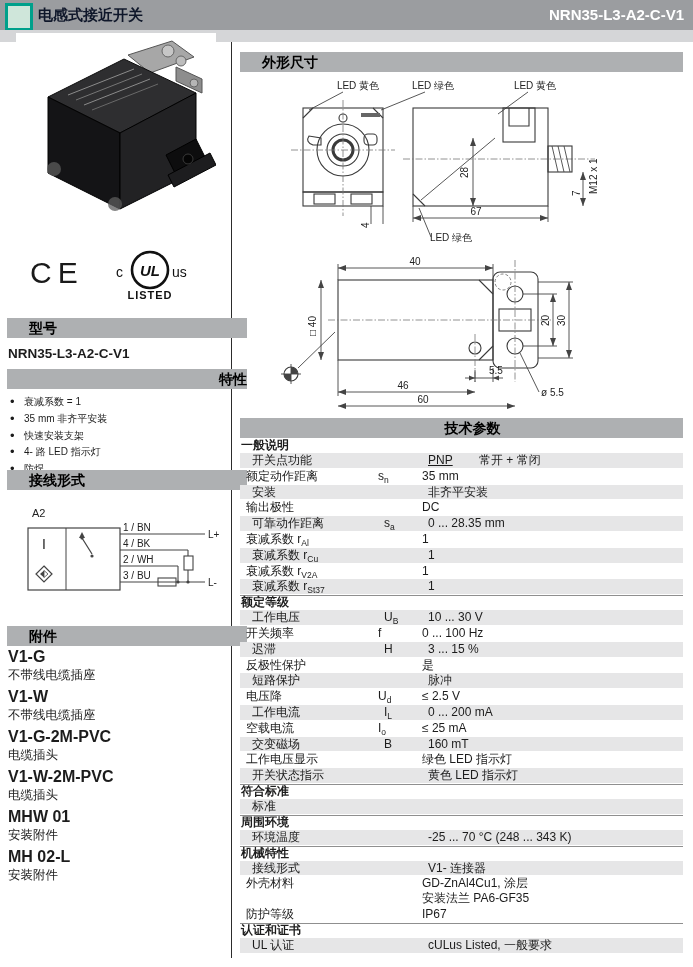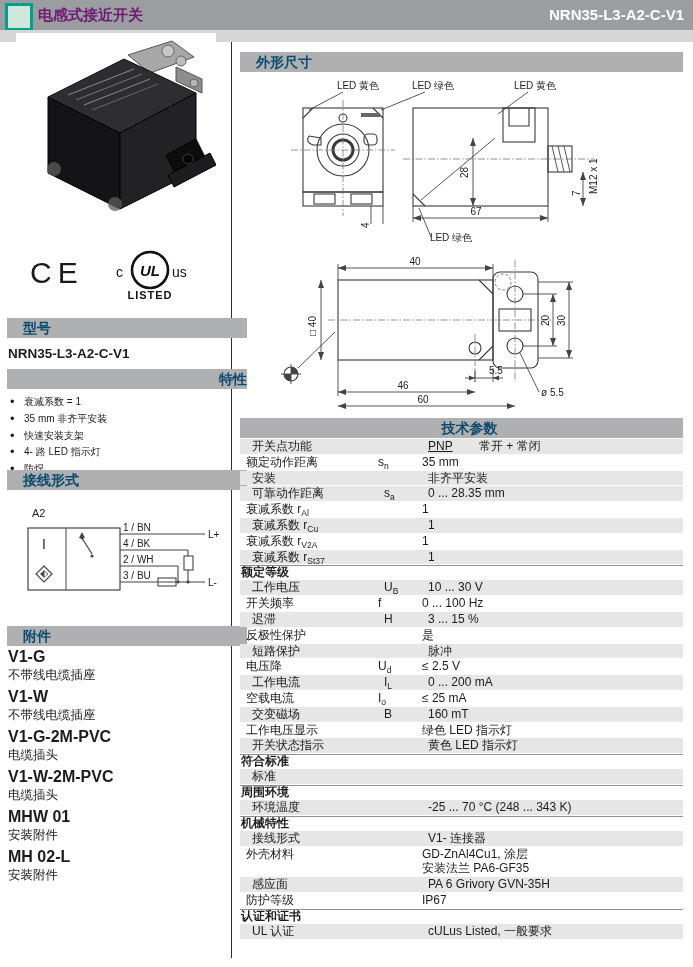--- a/index.html
+++ b/index.html
@@ -3,28 +3,28 @@
 <meta charset="utf-8">
 <style>
   html,body{margin:0;padding:0;background:#fff;}
   body{font-family:"Liberation Sans","DejaVu Sans",sans-serif;color:#1c1c1c;}
   #page{position:relative;width:693px;height:967px;background:#fff;overflow:hidden;}
 
   
   .topbar{position:absolute;left:0;top:0;width:693px;height:30px;background:#9b9da0;}
   .topstrip{position:absolute;left:0;top:30px;width:693px;height:12px;background:#d5d6d8;}
   .logo-square{position:absolute;left:5px;top:3px;width:22px;height:22px;background:#cfe6da;border:3px solid #00a08b;box-sizing:content-box;}
-  .title-left{position:absolute;left:38px;top:6px;font-size:15px;font-weight:bold;color:#701a75;}
+  .title-left{position:absolute;left:38px;top:6px;font-size:15px;font-weight:bold;color:#0f172a;}
   .title-right{position:absolute;right:9px;top:6px;font-size:15px;font-weight:bold;color:#fff;}
 
   
   .divider{position:absolute;left:231px;top:42px;width:1px;height:916px;background:#2c2c2c;}
 
   
-  .bar{position:absolute;background:#aeb0b2;height:20px;line-height:20px;font-size:14px;font-weight:bold;color:#0c4a6e;padding-left:16px;box-sizing:border-box;}
+  .bar{position:absolute;background:#aeb0b2;height:20px;line-height:20px;font-size:14px;font-weight:bold;color:#000000;padding-left:22px;box-sizing:border-box;}
   .bar-left{left:7px;width:240px;}
   .bar-right{left:240px;width:443px;}
 
   
   .photo-box{position:absolute;left:16px;top:33px;width:200px;height:208px;background:#fff;}
   .cert-row{position:absolute;left:24px;top:246px;width:190px;height:56px;}
   .ce-mark{position:absolute;left:6px;top:10px;font-size:30px;letter-spacing:6px;color:#1a1a1a;font-weight:normal;}
   .ul-mark{position:absolute;left:78px;top:0;}
 
   .model-value{position:absolute;left:8px;top:346px;font-size:13.5px;font-weight:bold;}
@@ -303,34 +303,40 @@
       <polygon points="272,154 264,151 264,157" fill="#444"></polygon>
       <text class="dim-text" x="180" y="151" text-anchor="middle">60</text>
 
       <text class="dim-text" x="298" y="144">ø 5.5</text>
       <line class="dim-line" x1="296" y1="140" x2="277" y2="101"></line>
     </g>
   </svg>
 
   <div class="bar bar-right" style="top:418px;text-align:center;">技术参数</div>
   <div class="tech-table" id="tech-table">
+      <div class="t-sec">一般说明</div>
       <div class="t-row shade">
         <span class="c-label"><span>开关点功能</span></span>
         <span class="c-sym"></span>
         <span class="c-val"><span class="v1">PNP</span><span>常开 + 常闭</span></span>
       </div>
       <div class="t-row">
         <span class="c-label"><span>额定动作距离</span></span>
         <span class="c-sym"><span>s</span><sub>n</sub></span>
         <span class="c-val"><span>35 mm</span></span>
       </div>
       <div class="t-row shade">
         <span class="c-label"><span>安装</span></span>
         <span class="c-sym"></span>
         <span class="c-val"><span>非齐平安装</span></span>
+      </div>
+      <div class="t-row">
+        <span class="c-label"><span>输出极性</span></span>
+        <span class="c-sym"></span>
+        <span class="c-val"><span>DC</span></span>
       </div>
       <div class="t-row shade">
         <span class="c-label"><span>可靠动作距离</span></span>
         <span class="c-sym"><span>s</span><sub>a</sub></span>
         <span class="c-val"><span>0 ... 28.35 mm</span></span>
       </div>
       <div class="t-row">
         <span class="c-label"><span>衰减系数 r</span><sub>Al</sub></span>
         <span class="c-sym"></span>
         <span class="c-val"><span>1</span></span>
@@ -424,25 +430,20 @@
         <span class="c-val"><span>V1- 连接器</span></span>
       </div>
       <div class="t-row">
         <span class="c-label"><span>外壳材料</span></span>
         <span class="c-sym"></span>
         <span class="c-val">
           <span class="vline">GD-ZnAl4Cu1, 涂层</span>
           <span class="vline">安装法兰 PA6-GF35</span>
         </span>
       </div>
-      <div class="t-row shade">
-        <span class="c-label"><span>感应面</span></span>
-        <span class="c-sym"></span>
-        <span class="c-val"><span>PA 6 Grivory GVN-35H</span></span>
-      </div>
       <div class="t-row">
         <span class="c-label"><span>防护等级</span></span>
         <span class="c-sym"></span>
         <span class="c-val"><span>IP67</span></span>
       </div>
       <div class="t-sec bordered">认证和证书</div>
       <div class="t-row shade">
         <span class="c-label"><span>UL 认证</span></span>
         <span class="c-sym"></span>
         <span class="c-val"><span>cULus Listed, 一般要求</span></span>

